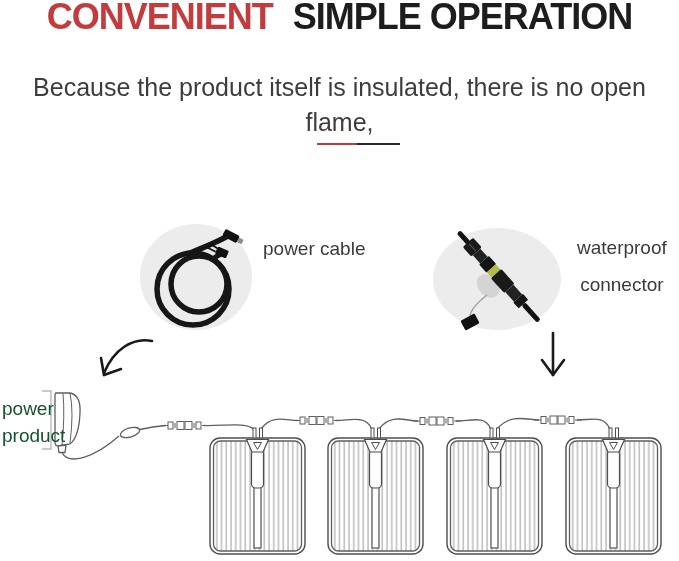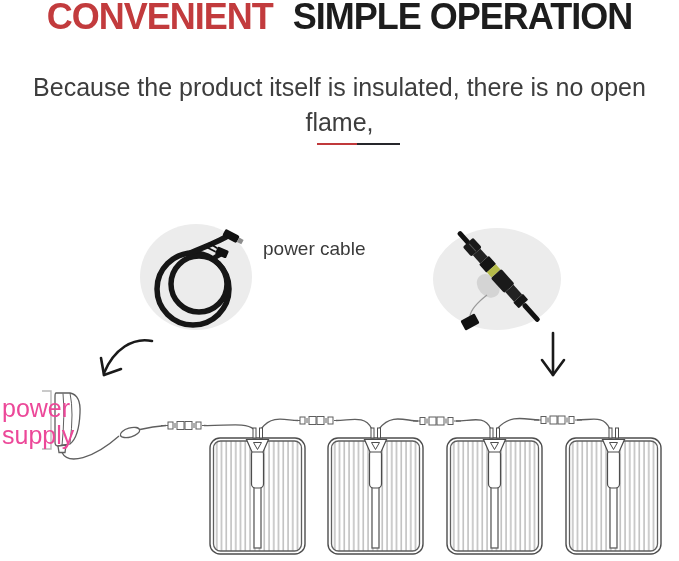--- a/index.html
+++ b/index.html
@@ -16,21 +16,21 @@
     position:absolute;top:70px;left:0;width:100%;text-align:center;
     font-size:25px;color:#3d3d3d;line-height:35px;
   }
   .divider{position:absolute;top:143px;left:317px;width:83px;height:2px;display:flex;}
   .divider .seg-red{width:40px;height:2px;background:#c0393b;}
   .divider .seg-dark{width:43px;height:2px;background:#26262b;}
   .callout-label{position:absolute;font-size:19px;color:#3a3a3a;text-align:center;}
   .label-power-cable{left:263px;top:238px;}
   .label-waterproof{left:577px;top:229px;line-height:37px;}
   .label-power-supply{
-    position:absolute;left:2px;top:395px;color:#ec4899;font-size:25px;line-height:27px;
+    position:absolute;left:2px;top:395px;color:#14532d;font-size:19px;line-height:27px;
   }
   svg.scene{position:absolute;left:0;top:0;}
 </style>
 </head>
 <body>
 
 <div class="page">
 
   <h1 class="title"><span class="highlight">CONVENIENT</span><span>SIMPLE OPERATION</span></h1>
 
@@ -146,19 +146,23 @@
       <path d="M577,420 C592,420 604,415 609.5,428.5"></path>
       <use href="#panel" x="210" y="438"></use>
       <use href="#panel" x="328" y="438"></use>
       <use href="#panel" x="447" y="438"></use>
       <use href="#panel" x="566" y="438"></use>
     </g>
   </svg>
 
   <div class="callout-label label-power-cable">power cable</div>
 
+  <div class="callout-label label-waterproof">
+    <div>waterproof</div>
+    <div>connector</div>
+  </div>
 
   <div class="label-power-supply">
     <div>power</div>
-    <div>supply</div>
+    <div>product</div>
   </div>
 
 </div>
 
 </body></html>

